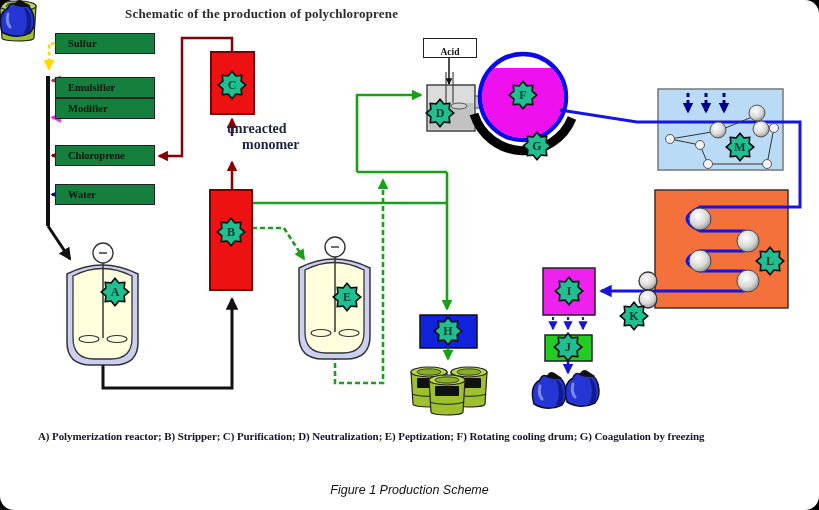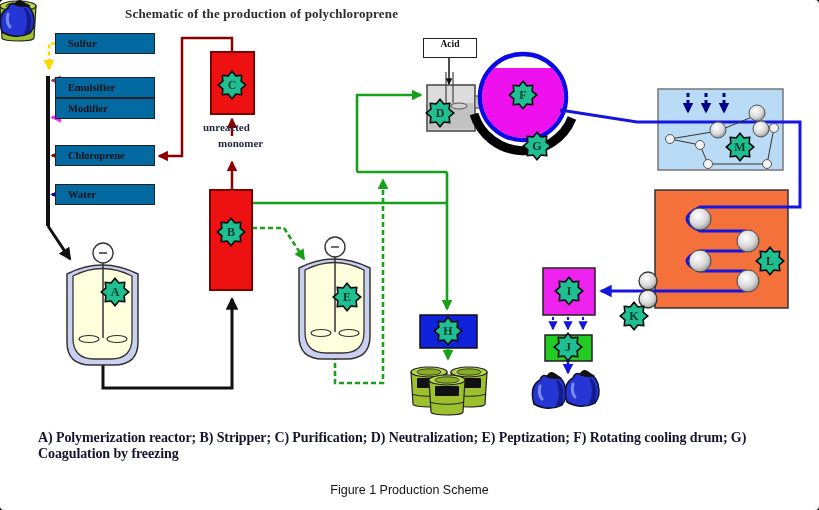--- a/index.html
+++ b/index.html
@@ -1,34 +1,34 @@
 <!DOCTYPE html>
 <html><head>
 <meta charset="utf-8">
 <style>
   html,body{margin:0;padding:0;background:#000;}
-  #stage{position:relative;width:819px;height:510px;background:#fff;border-radius:4px;overflow:hidden;
+  #stage{position:relative;width:819px;height:510px;background:#fff;border-radius:14px;overflow:hidden;
          font-family:"Liberation Serif",serif;}
   #pipes{position:absolute;left:0;top:0;}
   .abs{position:absolute;}
   .title{left:125px;top:6px;font-weight:bold;font-size:13px;color:#2b2b2b;letter-spacing:.2px;}
-  .inbox{left:55px;width:100px;height:21px;background:#0369a1;border:1.6px solid #222;box-sizing:border-box;
+  .inbox{left:55px;width:100px;height:21px;background:#15803d;border:1.6px solid #222;box-sizing:border-box;
          display:flex;align-items:center;padding-left:12px;font-weight:bold;font-size:10.5px;color:#111;}
   .acid{left:423px;top:38px;width:54px;height:20px;background:#fff;border:1.4px solid #222;box-sizing:border-box;
-        display:flex;align-items:flex-start;justify-content:center;font-weight:bold;font-size:9.5px;color:#111;}
-  .note{font-weight:bold;font-size:11px;color:#1d2440;}
+        display:flex;align-items:flex-end;justify-content:center;font-weight:bold;font-size:9.5px;color:#111;}
+  .note{font-weight:bold;font-size:14px;color:#1d2440;margin-left:24px;}
   .badge{width:30px;height:30px;}
   .badge .s1,.badge .s2{position:absolute;clip-path:polygon(100% 50%,83.3% 63.8%,85.4% 85.4%,63.8% 83.3%,50% 100%,36.2% 83.3%,14.6% 85.4%,16.7% 63.8%,0% 50%,16.7% 36.2%,14.6% 14.6%,36.2% 16.7%,50% 0%,63.8% 16.7%,85.4% 14.6%,83.3% 36.2%);}
   .badge .s1{inset:0;background:#0d0d0d;}
   .badge .s2{inset:2.5px;background:#1fbf92;}
   .badge span{position:absolute;inset:0;display:flex;align-items:center;justify-content:center;
               font-weight:bold;font-size:12px;color:#05382a;}
-  .legend{left:38px;width:762px;font-weight:bold;font-size:14px;color:#15152e;letter-spacing:-.1px;}
+  .legend{left:38px;width:762px;font-weight:bold;font-size:11px;color:#15152e;letter-spacing:-.1px;}
   .caption{left:0;top:483px;width:819px;text-align:center;font-family:"Liberation Sans",sans-serif;
-           font-size:12.5px;color:#111;}
+           font-style:italic;font-size:12.5px;color:#111;}
 </style>
 </head>
 <body>
 
 <div id="stage">
 
   <svg id="pipes" width="819" height="510" viewBox="0 0 819 510">
     <defs>
       <marker id="m-dr" viewBox="0 0 10 10" refX="8.5" refY="5" markerWidth="4.2" markerHeight="4.2" orient="auto">
           <path d="M0,0L10,5L0,10z" fill="#8b0000"></path>

